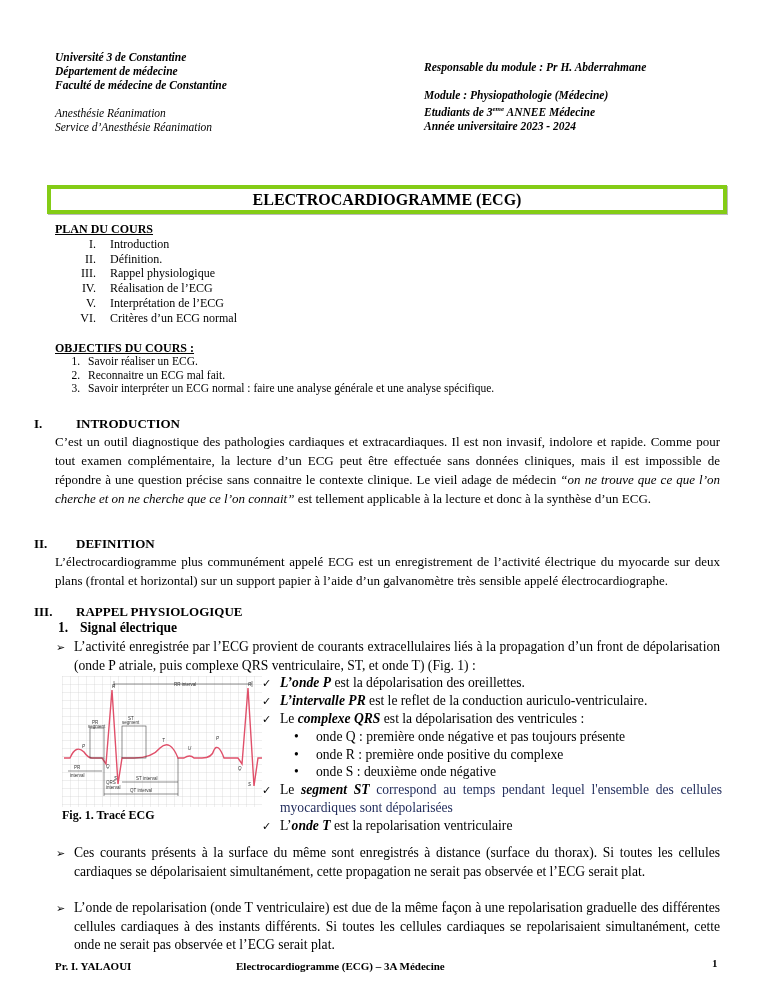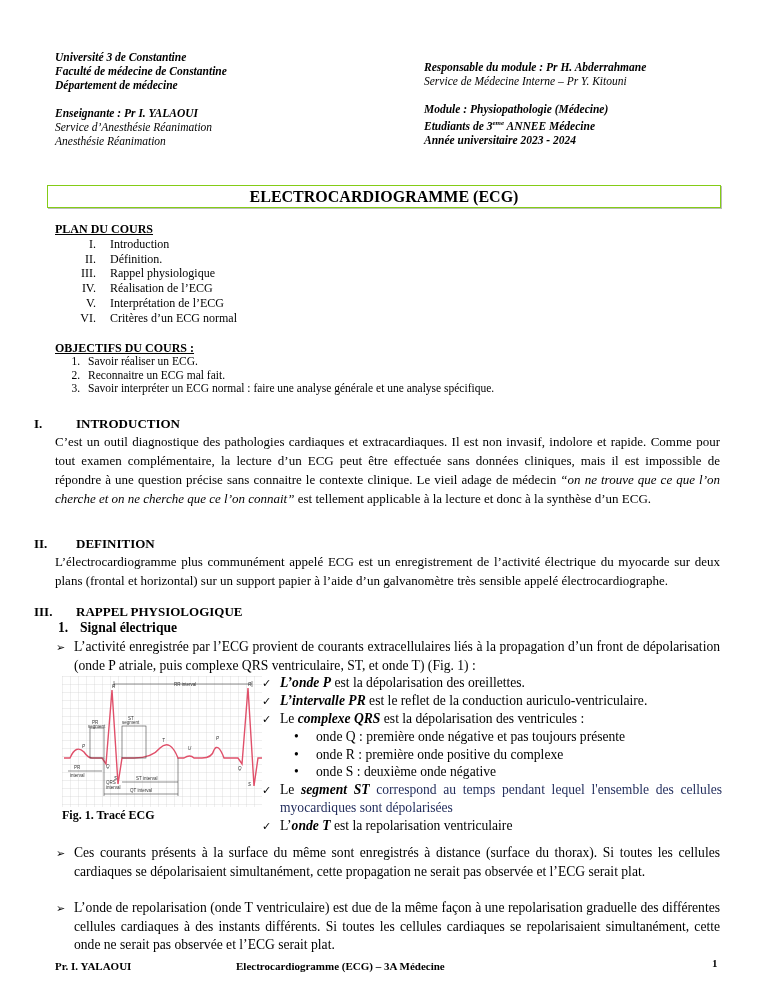--- a/index.html
+++ b/index.html
@@ -6,21 +6,21 @@
   body {
     width: 768px; height: 994px; position: relative; overflow: hidden;
     font-family: "Liberation Serif", "DejaVu Serif", serif; color: #000;
   }
   .abs { position: absolute; }
   .hdr { font-size: 11.5px; line-height: 14px; }
   .hdr .b { font-weight: bold; font-style: italic; }
   .hdr .i { font-style: italic; }
   .title-box {
     left: 47px; top: 185px; width: 672px; height: 21px;
-    border: 1px solid #84cc16; box-shadow: 1px 1px 0 #bbb;
+    border: 4px solid #84cc16; box-shadow: 1px 1px 0 #bbb;
     text-align: center; font-weight: bold; font-size: 16px; line-height: 21px;
   }
   .u-head { font-weight: bold; text-decoration: underline; font-size: 12px; }
   .small { font-size: 12px; line-height: 14.8px; }
   .plan-row { display: flex; height: 14.8px; }
   .plan-num { width: 55px; text-align: right; padding-right: 14px; box-sizing: border-box; }
   .obj-row { display: flex; height: 13.5px; font-size: 11.5px; line-height: 13.5px; }
   .obj-num { width: 33px; text-align: right; padding-right: 8px; box-sizing: border-box; }
   .sec-h { font-weight: bold; font-size: 13px; display: flex; }
   .sec-h .n { width: 42px; }
@@ -41,31 +41,29 @@
   .bi { font-weight: bold; font-style: italic; }
   .fig { left: 62px; top: 676px; width: 200px; height: 131px; background: #fff; }
   .fig-cap { left: 62px; top: 808px; width: 200px; font-weight: bold; font-size: 12px; }
   .footer { font-weight: bold; font-size: 11px; }
 </style>
 </head>
 <body>
 
 <div class="abs hdr" style="left:55px; top:50px; width:300px;">
   <div class="b">Université 3 de Constantine</div>
+  <div class="b">Département de médecine</div>
   <div class="b">Faculté de médecine de Constantine</div>
-  <div class="b">Département de médecine</div>
   <div style="height:14px"></div>
-  <div class="b">Enseignante : Pr I. YALAOUI</div>
+  <div class="i">Anesthésie Réanimation</div>
   <div class="i">Service d’Anesthésie Réanimation</div>
-  <div class="i">Anesthésie Réanimation</div>
 </div>
 
 <div class="abs hdr" style="left:424px; top:60px; width:320px;">
   <div class="b">Responsable du module : Pr H. Abderrahmane</div>
-  <div class="i">Service de Médecine Interne – Pr Y. Kitouni</div>
   <div style="height:14px"></div>
   <div class="b">Module : Physiopathologie (Médecine)</div>
   <div class="b"><span>Etudiants de 3</span><sup style="font-size:7px">eme</sup><span> ANNEE Médecine</span></div>
   <div class="b">Année universitaire 2023 - 2024</div>
 </div>
 
 <div class="abs title-box">ELECTROCARDIOGRAMME (ECG)</div>
 
 <div class="abs small" style="left:55px; top:222px; width:400px;">
   <div class="u-head">PLAN DU COURS</div>

